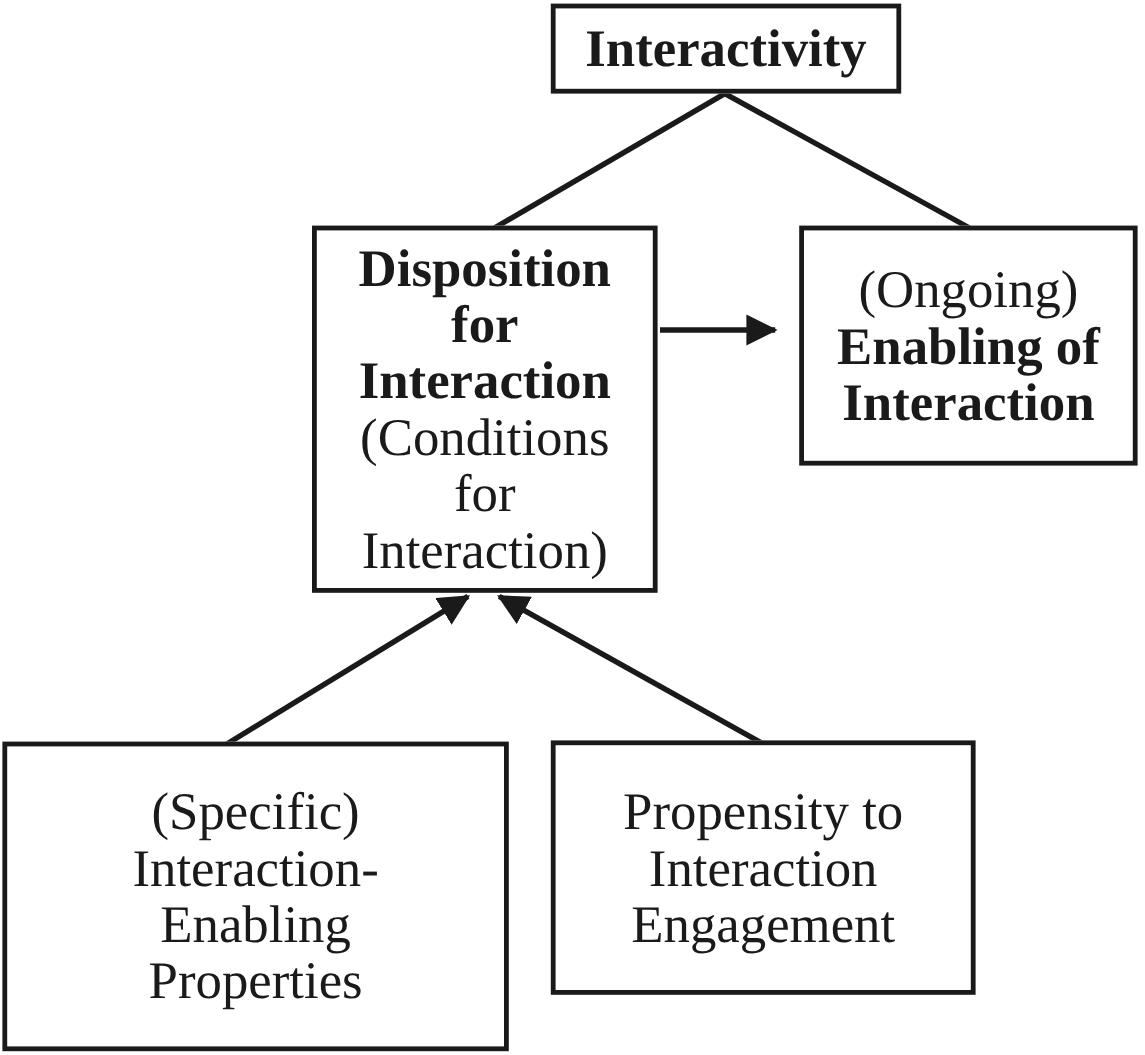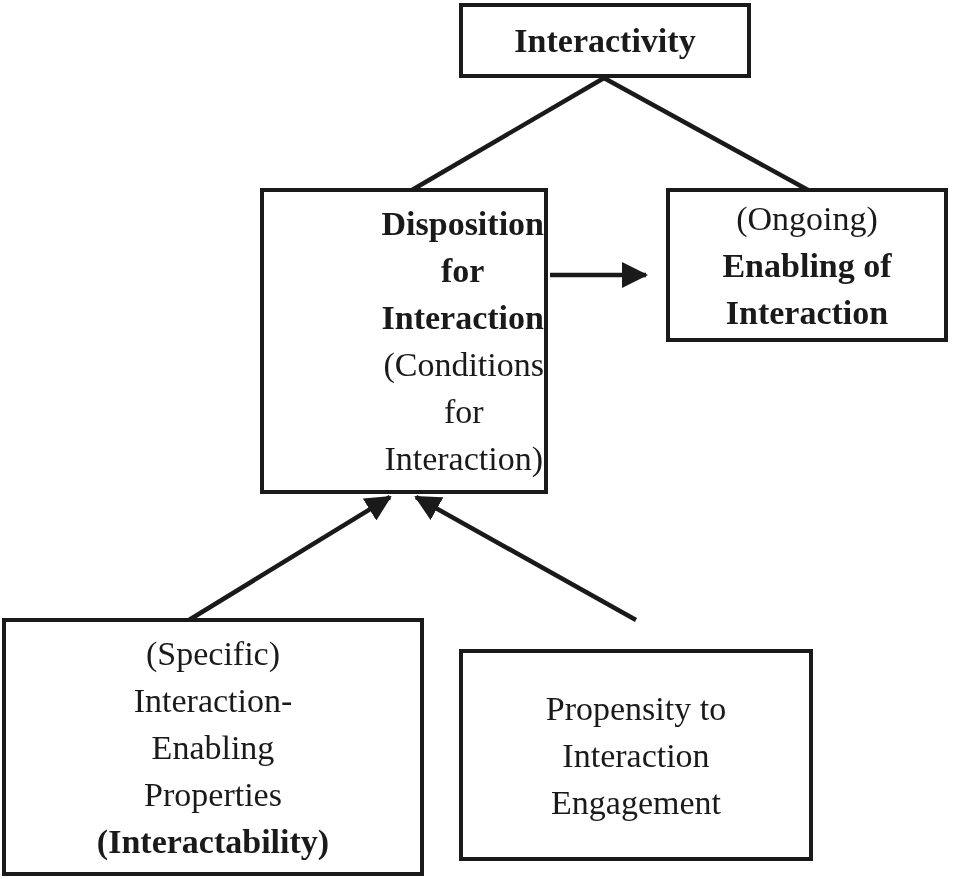--- a/index.html
+++ b/index.html
@@ -26,32 +26,32 @@
   .node {
     position: absolute;
     box-sizing: border-box;
     border: 4px solid #1a1a1a;
     background: #ffffff;
     display: flex;
     flex-direction: column;
     justify-content: center;
     align-items: center;
     text-align: center;
-    font-size: 34px;
+    font-size: 44px;
     line-height: 47px;
     white-space: pre-line;
   }
   .node .bold { font-weight: bold; }
   .node .normal { font-weight: normal; }
 
   #node-interactivity   { left: 459px; top: 3px;   width: 292px; height: 75px;  }
-  #node-disposition     { left: 260px; top: 188px; width: 288px; height: 306px; align-items: flex-end; }
-  #node-process         { left: 666px; top: 188px; width: 282px; height: 154px; }
+  #node-disposition     { left: 260px; top: 188px; width: 288px; height: 306px; }
+  #node-process         { left: 666px; top: 188px; width: 282px; height: 200px; }
   #node-interactability { left: 2px;   top: 618px; width: 422px; height: 258px; }
-  #node-interactiveness { left: 459px; top: 617px; width: 354px; height: 212px; margin-top: 32px; }
+  #node-interactiveness { left: 459px; top: 617px; width: 354px; height: 212px; }
 </style>
 </head>
 <body>
 
 <div class="canvas">
 
   <svg class="connectors" viewBox="0 0 954 879" xmlns="http://www.w3.org/2000/svg">
     <defs>
       <marker id="arrowhead" markerUnits="userSpaceOnUse" markerWidth="28" markerHeight="26" refX="24" refY="13" orient="auto">
         <path d="M0,0 L26,13 L0,26 Z" fill="#1a1a1a"></path>
@@ -82,21 +82,20 @@
     <span class="normal">(Ongoing)</span>
     <span class="bold">Enabling of
 Interaction</span>
   </div>
 
   <div class="node" id="node-interactability">
     <span class="normal">(Specific)
 Interaction-
 Enabling
 Properties</span>
-    <span class="bold">(Interactability)</span>
   </div>
 
   <div class="node" id="node-interactiveness">
     <span class="normal">Propensity to
 Interaction
 Engagement</span>
   </div>
 
 </div>
 

